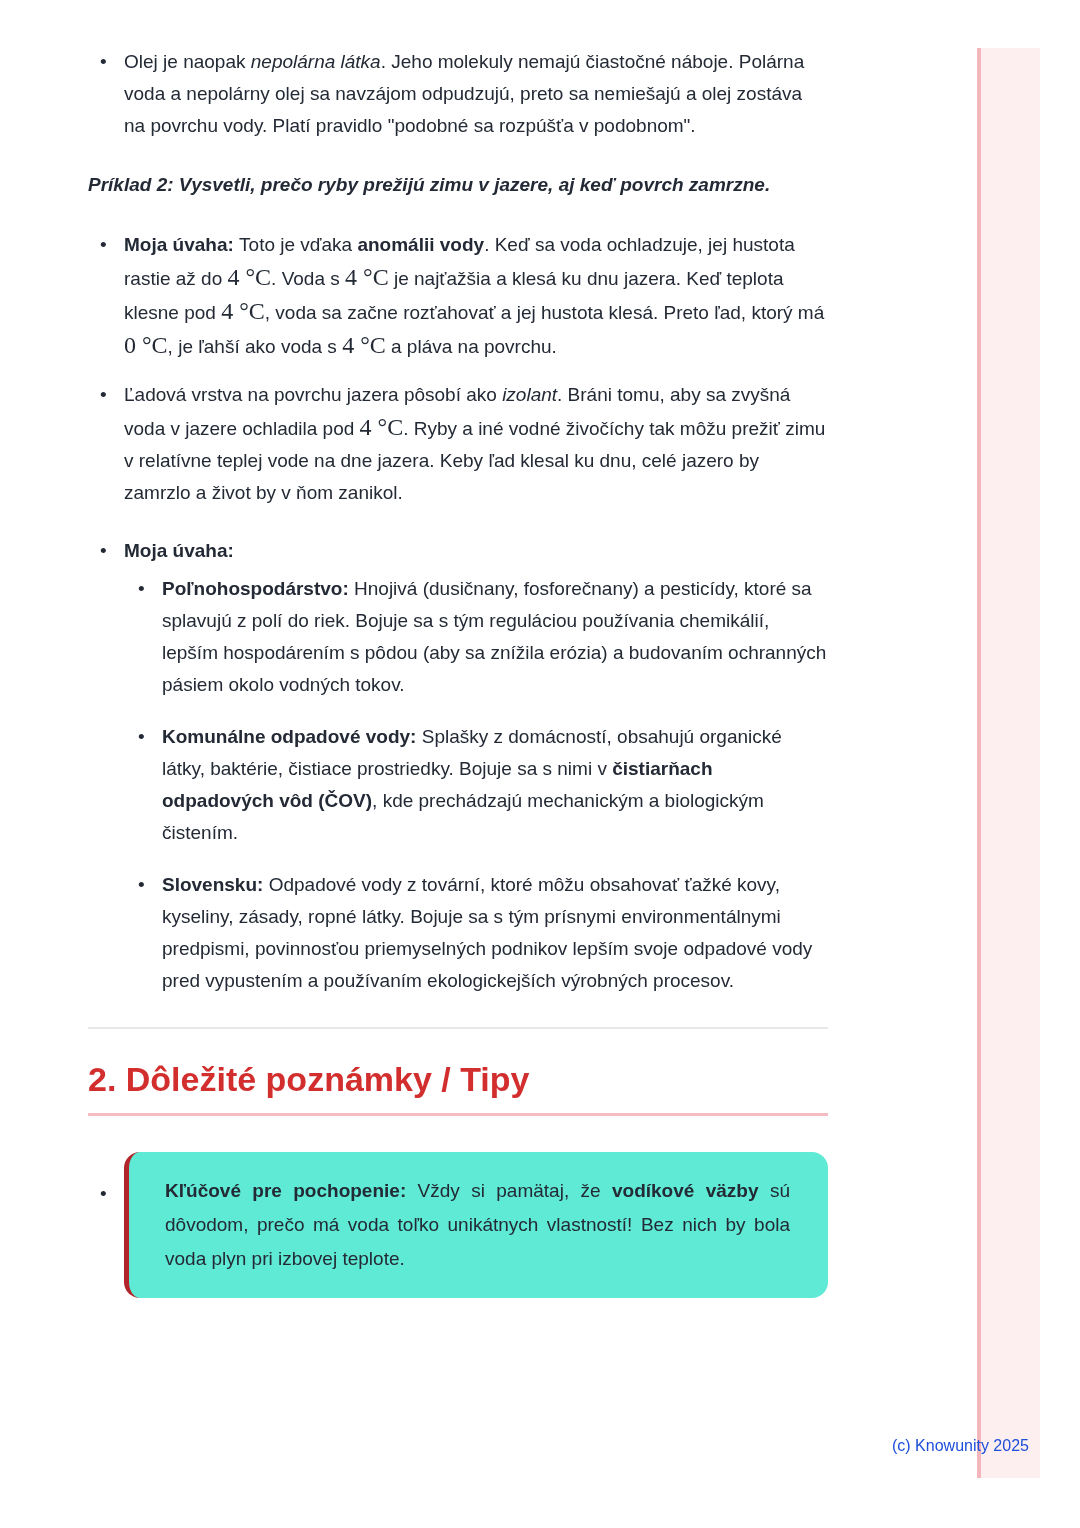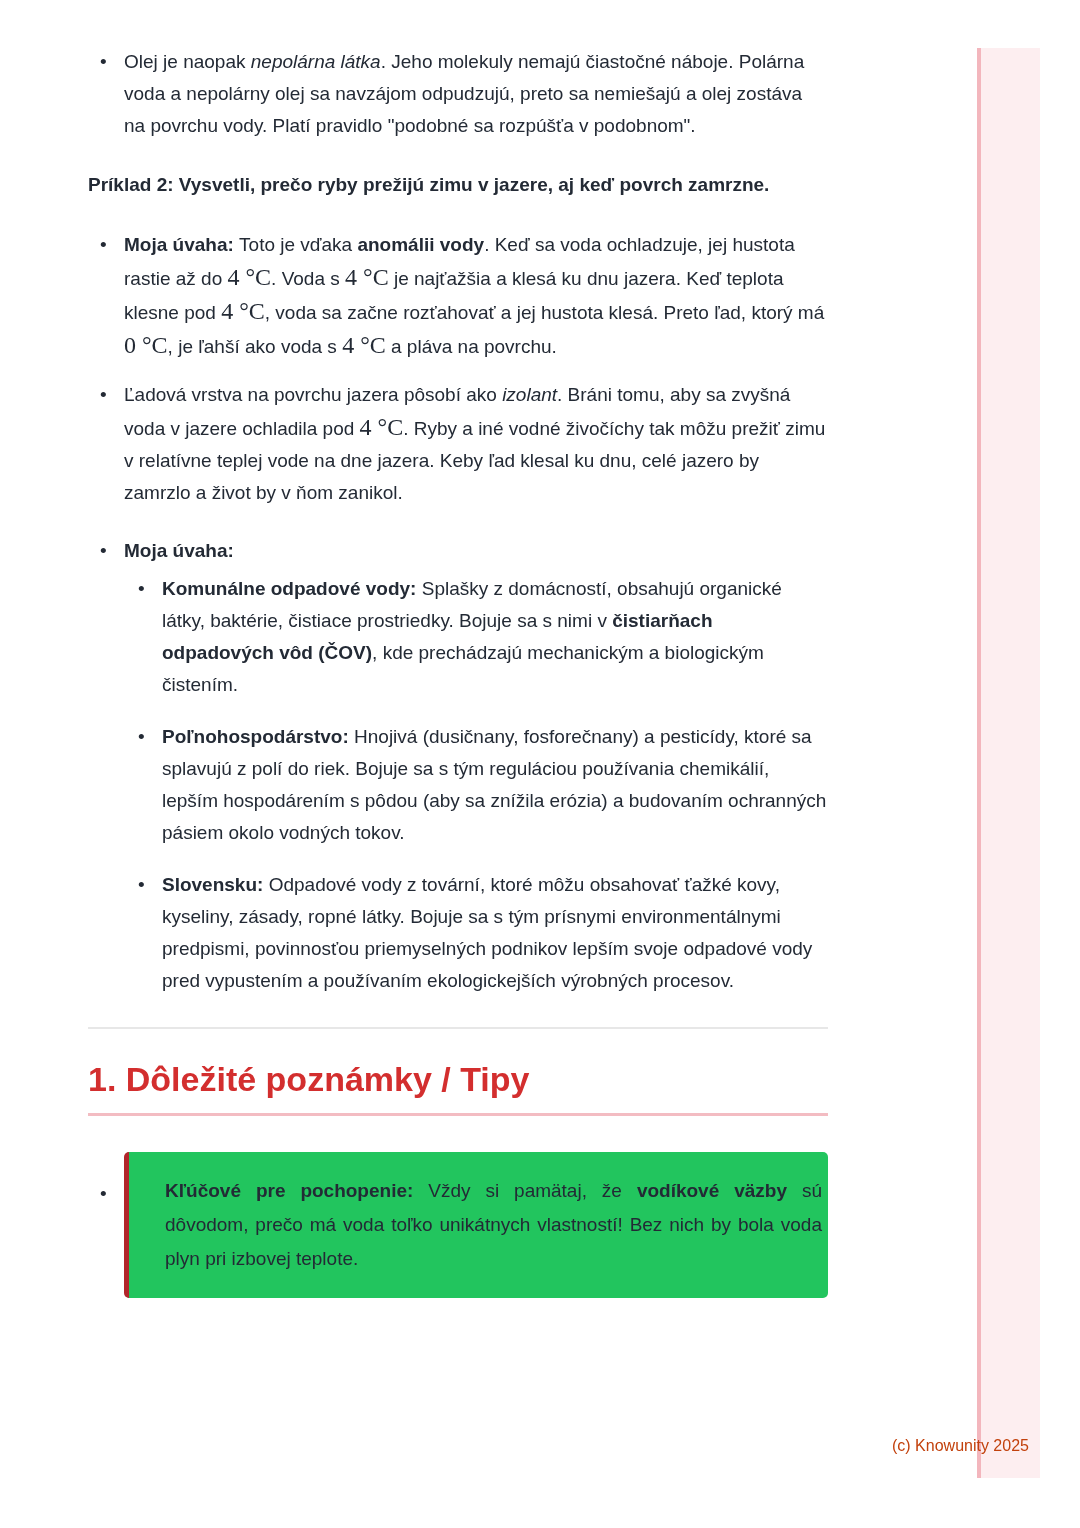--- a/index.html
+++ b/index.html
@@ -58,21 +58,21 @@
     content:"\2022";
     position:absolute;
     left:14px;top:0;
     font-size:19px;
   }
   .para-bold{
     font-weight:700;
     margin:0 0 28px 0;
     line-height:33px;
   }
-  .justify{text-align:justify;}
+  .justify{text-align:justify;font-style:italic;}
   .seg-b{font-weight:700;}
   .seg-i{font-style:italic;}
   .seg-m{font-family:"Liberation Serif", serif;font-size:24px;}
   .divider{
     border:none;
     border-top:2px solid #e7e7e7;
     margin:30px 0 0 0;
   }
   .section-heading{
     margin:30px 0 0 0;
@@ -96,32 +96,32 @@
     position:relative;
     padding-left:36px;
   }
   ul.callout-list > li::before{
     content:"\2022";
     position:absolute;
     left:12px;top:26px;
     font-size:19px;
   }
   .callout{
-    background:#22c55e;
+    background:#5eead4;
     border-left:5px solid #b2262b;
-    border-radius:5px;
-    padding:22px 6px 22px 36px;
+    border-radius:16px;
+    padding:22px 38px 22px 36px;
     line-height:34px;
     text-align:justify;
   }
   .copyright{
     position:absolute;
     left:892px;top:1437px;
     font-size:16px;
-    color:#c2410c;
+    color:#1d4ed8;
     white-space:nowrap;
   }
 </style>
 </head>
 <body>
 
 <div class="page">
 
   <div class="right-stripe"></div>
 
@@ -136,30 +136,30 @@
     <ul class="blist">
       <li><span class="seg-b">Moja úvaha: </span><span class="seg-n">Toto je vďaka </span><span class="seg-b">anomálii vody</span><span class="seg-n">. Keď sa voda ochladzuje, jej hustota rastie až do </span><span class="seg-m">4 °C</span><span class="seg-n">. Voda s </span><span class="seg-m">4 °C</span><span class="seg-n"> je najťažšia a klesá ku dnu jazera. Keď teplota klesne pod </span><span class="seg-m">4 °C</span><span class="seg-n">, voda sa začne rozťahovať a jej hustota klesá. Preto ľad, ktorý má </span><span class="seg-m">0 °C</span><span class="seg-n">, je ľahší ako voda s </span><span class="seg-m">4 °C</span><span class="seg-n"> a pláva na povrchu.</span></li>
       <li><span class="seg-n">Ľadová vrstva na povrchu jazera pôsobí ako </span><span class="seg-i">izolant</span><span class="seg-n">. Bráni tomu, aby sa zvyšná voda v jazere ochladila pod </span><span class="seg-m">4 °C</span><span class="seg-n">. Ryby a iné vodné živočíchy tak môžu prežiť zimu v relatívne teplej vode na dne jazera. Keby ľad klesal ku dnu, celé jazero by zamrzlo a život by v ňom zanikol.</span></li>
     </ul>
 
 
     <ul class="blist">
       <li>
         <span><span class="seg-b">Moja úvaha:</span></span>
         <ul class="nested">
+          <li><span class="seg-b">Poľnohospodárstvo: </span><span class="seg-n">Hnojivá (dusičnany, fosforečnany) a pesticídy, ktoré sa splavujú z polí do riek. Bojuje sa s tým reguláciou používania chemikálií, lepším hospodárením s pôdou (aby sa znížila erózia) a budovaním ochranných pásiem okolo vodných tokov.</span></li>
           <li><span class="seg-b">Komunálne odpadové vody: </span><span class="seg-n">Splašky z domácností, obsahujú organické látky, baktérie, čistiace prostriedky. Bojuje sa s nimi v </span><span class="seg-b">čistiarňach odpadových vôd (ČOV)</span><span class="seg-n">, kde prechádzajú mechanickým a biologickým čistením.</span></li>
-          <li><span class="seg-b">Poľnohospodárstvo: </span><span class="seg-n">Hnojivá (dusičnany, fosforečnany) a pesticídy, ktoré sa splavujú z polí do riek. Bojuje sa s tým reguláciou používania chemikálií, lepším hospodárením s pôdou (aby sa znížila erózia) a budovaním ochranných pásiem okolo vodných tokov.</span></li>
           <li><span class="seg-b">Slovensku: </span><span class="seg-n">Odpadové vody z tovární, ktoré môžu obsahovať ťažké kovy, kyseliny, zásady, ropné látky. Bojuje sa s tým prísnymi environmentálnymi predpismi, povinnosťou priemyselných podnikov lepším svoje odpadové vody pred vypustením a používaním ekologickejších výrobných procesov.</span></li>
         </ul>
       </li>
     </ul>
 
     <hr class="divider">
 
-    <h2 class="section-heading">1. Dôležité poznámky / Tipy</h2>
+    <h2 class="section-heading">2. Dôležité poznámky / Tipy</h2>
     <div class="heading-underline"></div>
 
     <ul class="callout-list">
       <li>
         <div class="callout"><span class="seg-b">Kľúčové pre pochopenie: </span><span class="seg-n">Vždy si pamätaj, že </span><span class="seg-b">vodíkové väzby</span><span class="seg-n"> sú dôvodom, prečo má voda toľko unikátnych vlastností! Bez nich by bola voda plyn pri izbovej teplote.</span></div>
       </li>
     </ul>
 
   </main>
 

